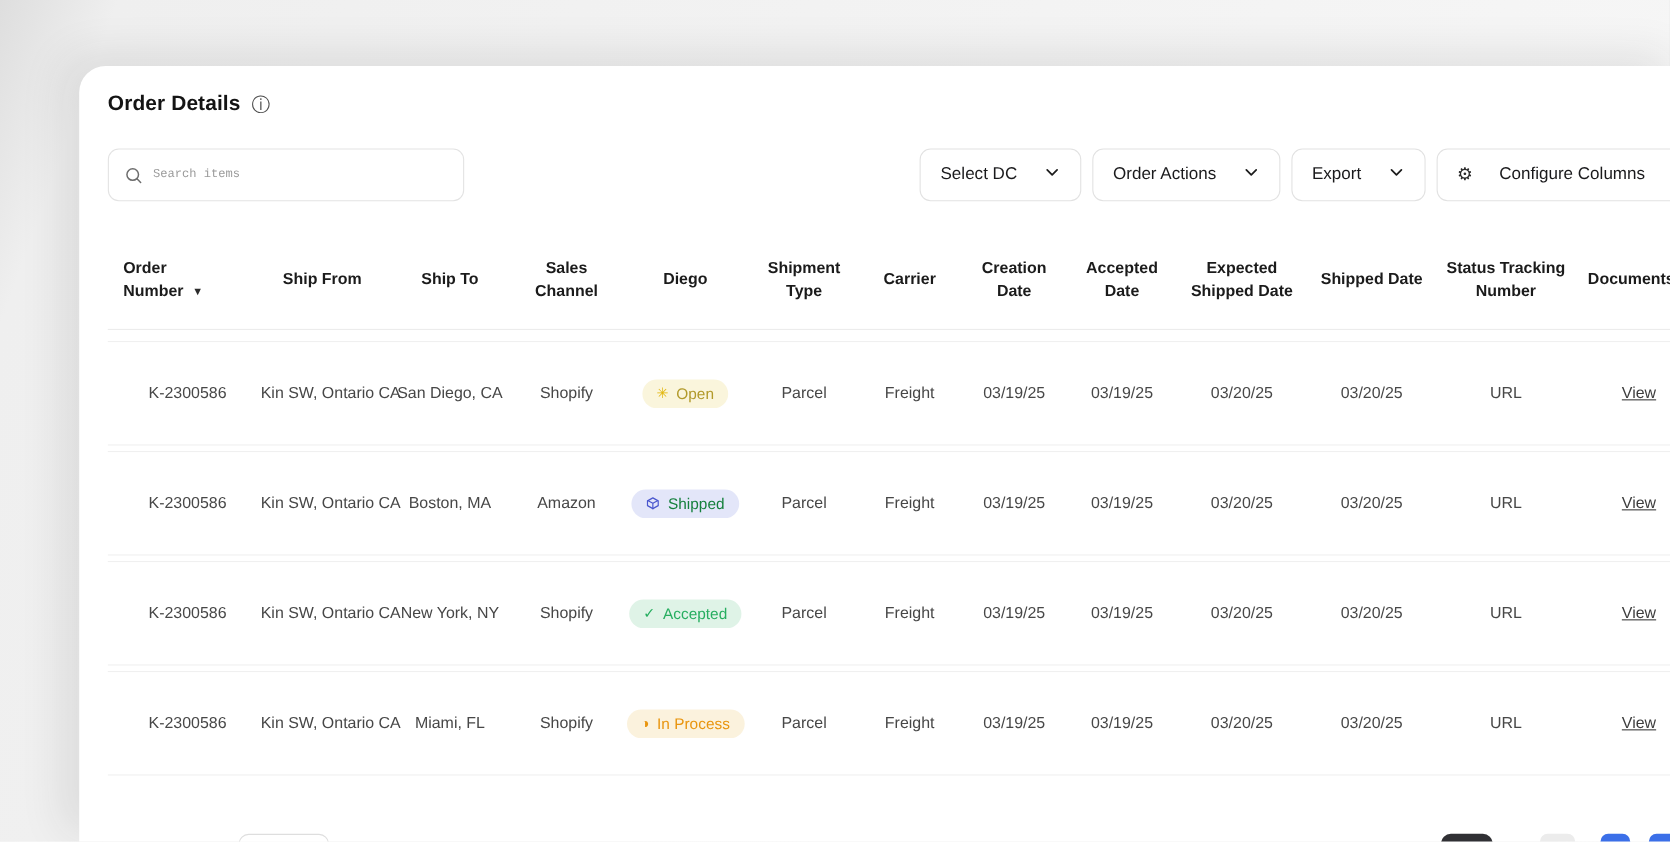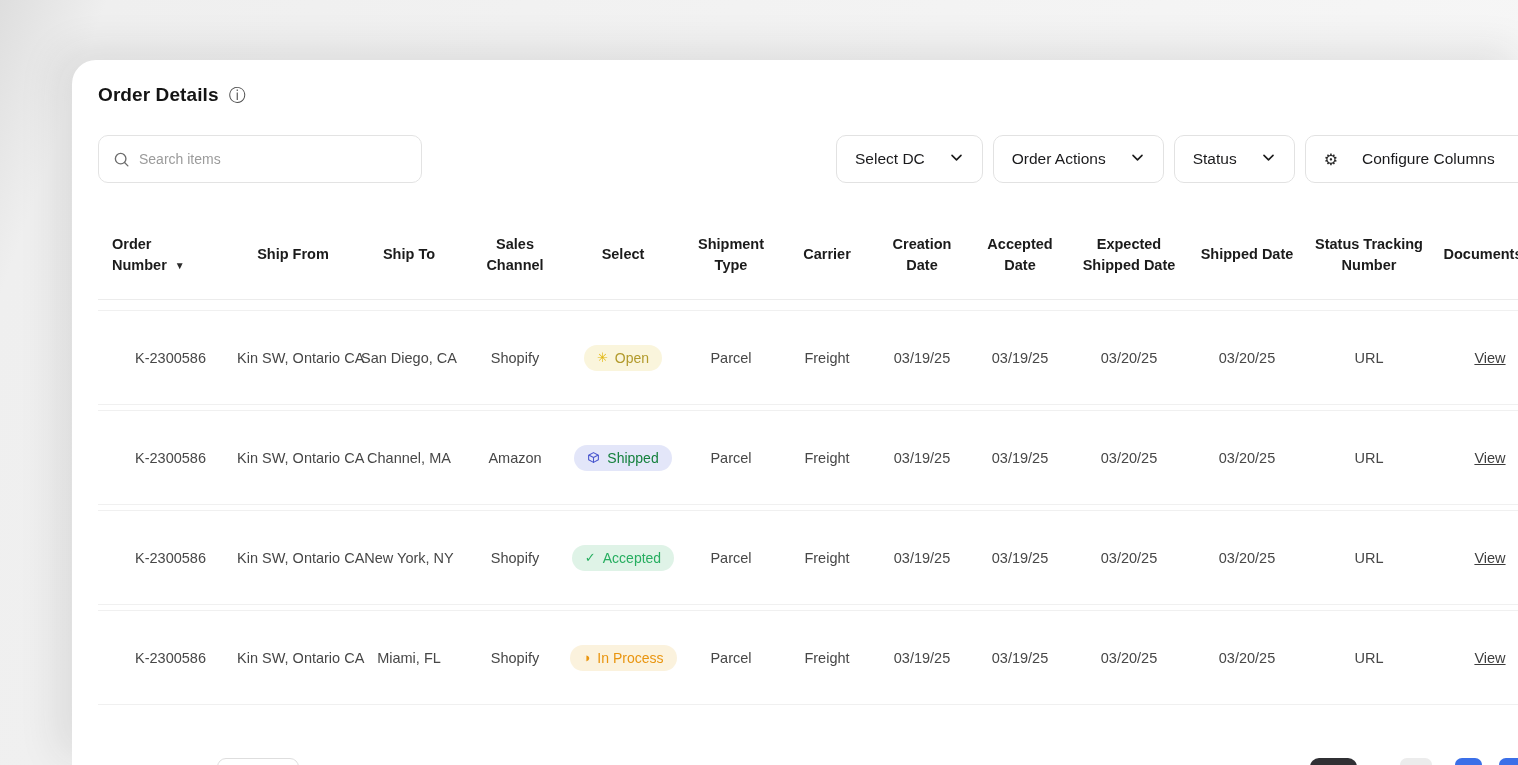--- a/index.html
+++ b/index.html
@@ -12,22 +12,22 @@
     box-shadow:-14px -10px 40px rgba(40,40,40,.10); overflow:hidden;padding-left:40px; }
 
   .title-row { position:absolute; left:26px; top:24px; display:flex; align-items:center; gap:10px; }
   .page-title { font-size:19px; font-weight:700; color:#141414; letter-spacing:.1px; }
   .info-icon { font-size:17px; color:#4e4e4e; line-height:1; cursor:default; }
 
   .controls { position:absolute; left:0; top:75px; width:100%; height:48px; }
   .search-box { position:absolute; left:26px; top:0; width:324px; height:48px;
     border:1px solid #e3e3e3; border-radius:10px; background:#fff;
     display:flex; align-items:center; padding:0 14px; gap:9px; }
-  .search-box input { border:none; outline:none; flex:1; font-size:14px; color:#333;
-    font-family:Liberation Sans, sans-serif; background:transparent; }
+  .search-box input { border:none; outline:none; flex:1; font-size:11px; color:#333;
+    font-family:Liberation Mono, monospace; background:transparent; }
   .search-box input::placeholder { color:#9b9b9b; }
 
   .btn-row { position:absolute; left:764px; top:0; display:flex; gap:10px; }
   .btn { height:48px; background:#fff; border:1px solid #e2e2e2; border-radius:10px;
     display:flex; align-items:center; justify-content:center; gap:24px;
     font-size:15.5px; color:#1a1a1c; font-weight:500; padding:0 18px; cursor:pointer;
     flex:0 0 auto; }
   .btn .gear { font-size:16px; color:#2a2a2a; }
 
   
@@ -92,21 +92,21 @@
       </button>
       <button class="btn">
         <span>Order Actions</span>
         <span>
           <svg width="15" height="15" viewBox="0 0 16 16">
               <path d="M3.2 5.8L8 10.6l4.8-4.8" stroke="#1c1c1c" stroke-width="1.7" fill="none" stroke-linecap="round" stroke-linejoin="round"></path>
             </svg>
         </span>
       </button>
       <button class="btn">
-        <span>Status</span>
+        <span>Export</span>
         <span>
           <svg width="15" height="15" viewBox="0 0 16 16">
               <path d="M3.2 5.8L8 10.6l4.8-4.8" stroke="#1c1c1c" stroke-width="1.7" fill="none" stroke-linecap="round" stroke-linejoin="round"></path>
             </svg>
         </span>
       </button>
       <button class="btn">
         <span class="gear">⚙</span>
         <span>Configure Columns</span>
         <span>
@@ -117,21 +117,21 @@
       </button>
     </div>
   </div>
 
   <div class="table">
     <div class="grid thead" id="thead">
         <div class="th left">Order Number<span class="sort-caret">▼</span></div>
         <div class="th">Ship From</div>
         <div class="th">Ship To</div>
         <div class="th">Sales Channel</div>
-        <div class="th">Select</div>
+        <div class="th">Diego</div>
         <div class="th">Shipment Type</div>
         <div class="th">Carrier</div>
         <div class="th">Creation Date</div>
         <div class="th">Accepted Date</div>
         <div class="th">Expected Shipped Date</div>
         <div class="th">Shipped Date</div>
         <div class="th">Status Tracking Number</div>
         <div class="th">Documents</div>
       </div>
     <div class="tbody" id="tbody">
@@ -149,21 +149,21 @@
           <div class="td">03/19/25</div>
           <div class="td">03/19/25</div>
           <div class="td">03/20/25</div>
           <div class="td">03/20/25</div>
           <div class="td">URL</div>
           <div class="td"><span class="view-link">View</span></div>
         </div>
         <div class="grid tr">
           <div class="td left">K-2300586</div>
           <div class="td">Kin SW, Ontario CA</div>
-          <div class="td">Channel, MA</div>
+          <div class="td">Boston, MA</div>
           <div class="td">Amazon</div>
           <div class="td"><span class="badge" style="background: rgb(227, 230, 249); color: #15803d;">
               <span class="b-icon" style="color: rgb(74, 87, 206);">
                 <svg width="13" height="13" viewBox="0 0 24 24" fill="none" stroke="currentColor" stroke-width="2" stroke-linejoin="round">
                   <path d="M21 16V8l-9-5-9 5v8l9 5 9-5z"></path>
                   <path d="M3.3 7.3L12 12l8.7-4.7"></path>
                   <path d="M12 22V12"></path>
                 </svg>
               </span>
               <span>Shipped</span>

